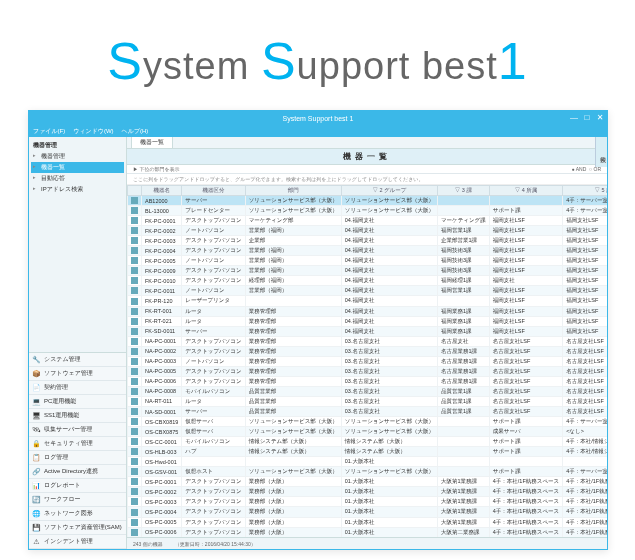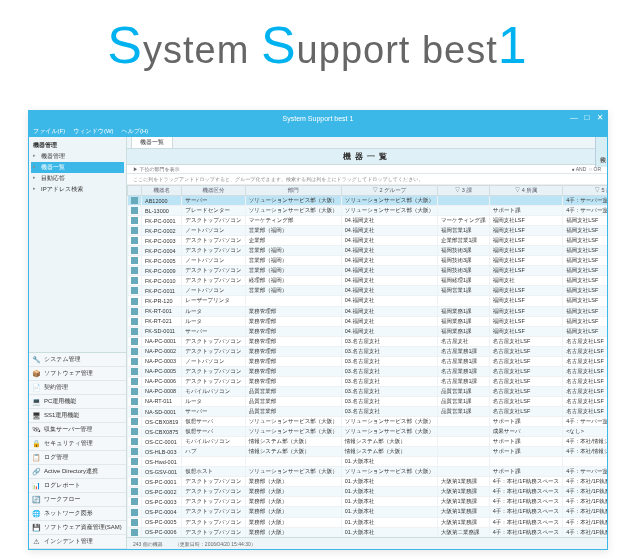--- a/index.html
+++ b/index.html
@@ -1,17 +1,17 @@
 <!DOCTYPE html>
 <html><head>
 <meta charset="utf-8">
 <style>
 *{box-sizing:border-box;margin:0;padding:0;font-family:"Meiryo","MS PGothic",sans-serif}
 body{background:#fff;width:635px;height:560px;overflow:hidden}
-.brand{text-align:center;padding:15px 0 5px;font-size:38px;font-weight:300;color:#666;letter-spacing:1px}
+.brand{text-align:center;padding:31px 0 5px;font-size:38px;font-weight:300;color:#666;letter-spacing:1px}
 .brand .s{color:#00b3f0;font-size:52px;font-weight:400}
 .brand .one{color:#00b3f0;font-size:52px;font-weight:300}
 .win{position:absolute;left:28px;top:110px;width:580px;height:440px;border:1px solid #3bb8e8;background:#fff;font-size:7px;box-shadow:0 2px 8px rgba(0,0,0,.1)}
 .titlebar{height:14px;background:#3bb8e8;color:#fff;display:flex;align-items:center;justify-content:center;position:relative;font-size:7px}
 .winbtns{position:absolute;right:2px;top:1px;display:flex;gap:3px}
 .winbtns span{width:10px;height:10px;display:inline-flex;align-items:center;justify-content:center;color:#fff;font-size:8px}
 .menubar{height:12px;background:#3bb8e8;color:#fff;display:flex;align-items:center;padding:0 4px;gap:8px;font-size:6px}
 .body{display:flex;height:calc(100% - 26px)}
 .side{width:98px;background:#eef5f8;border-right:1px solid #cdd;display:flex;flex-direction:column}
 .tree{padding:3px 2px;font-size:6px;color:#333;flex:0 0 auto}

